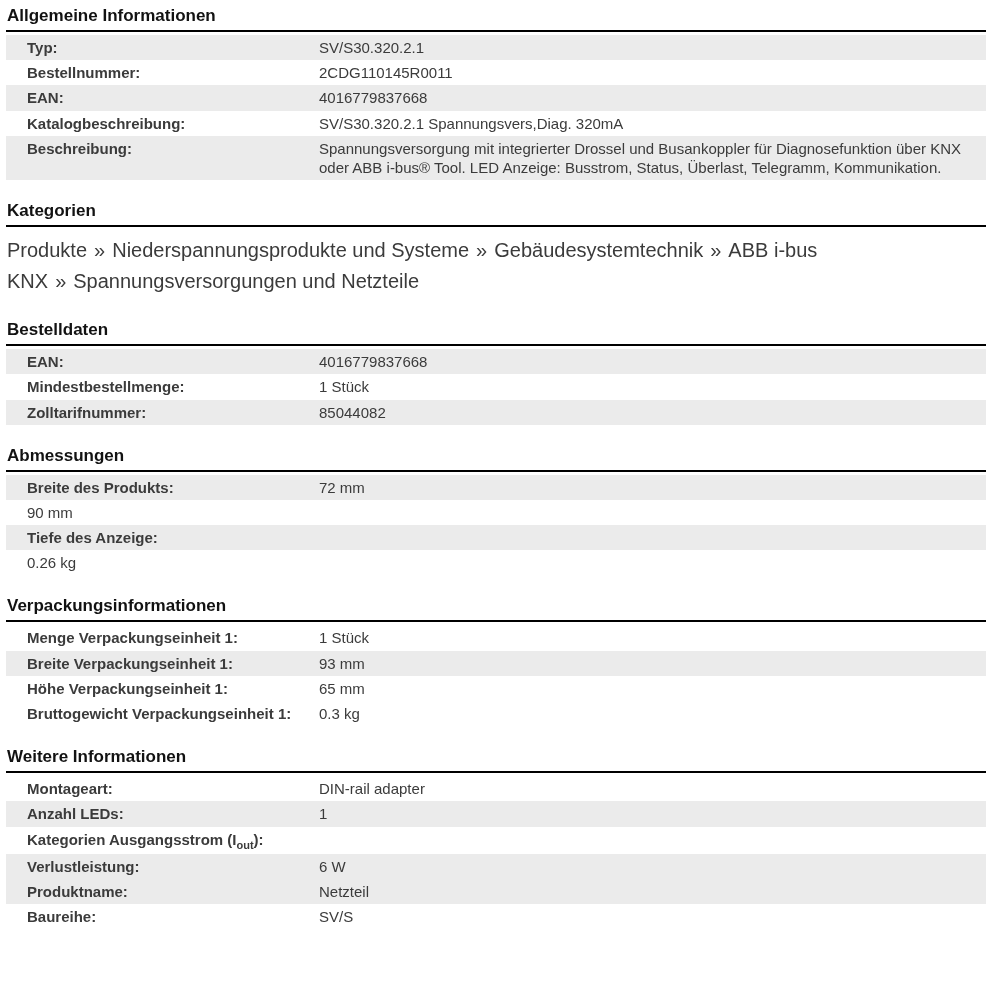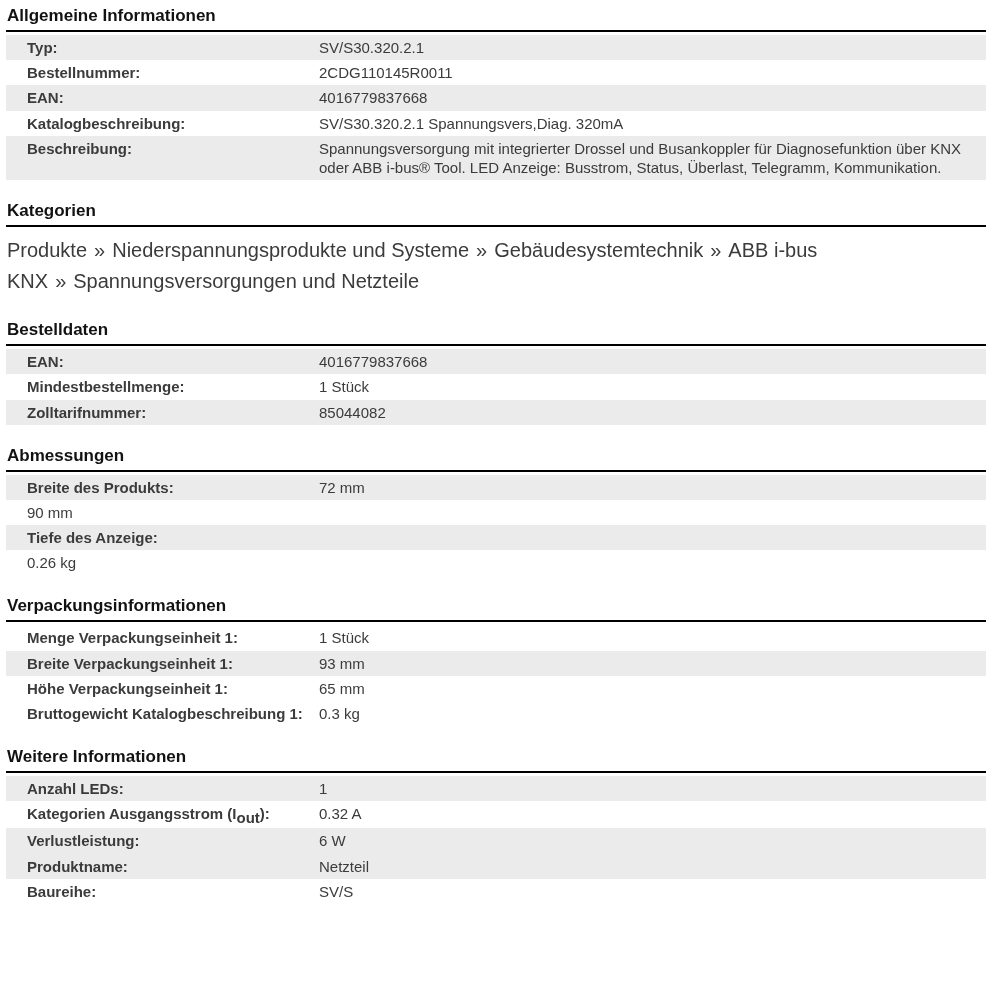--- a/index.html
+++ b/index.html
@@ -36,21 +36,21 @@
   .row.g { background: var(--row-stripe, #ebebeb); }
 
   .row .lbl {
     flex: 0 0 292px;
     font-weight: 700;
     padding-right: 16px;
     box-sizing: border-box;
   }
   .row .val { flex: 1; }
 
-  sub { font-size: 15px; line-height: 1; }
+  sub { font-size: 11px; line-height: 1; }
 
   .breadcrumb {
     font-size: 20px;
     line-height: 1.55;
     padding: 8px 2px 2px 1px;
   }
   .crumb { cursor: pointer; }
   .sep { margin: 0 7px; }
 </style>
 </head>
@@ -137,36 +137,39 @@
       </div>
       <div class="row g">
         <div class="lbl">Breite Verpackungseinheit 1:</div>
         <div class="val">93 mm</div>
       </div>
       <div class="row">
         <div class="lbl">Höhe Verpackungseinheit 1:</div>
         <div class="val">65 mm</div>
       </div>
       <div class="row">
-        <div class="lbl">Bruttogewicht Katalogbeschreibung 1:</div>
+        <div class="lbl">Bruttogewicht Verpackungseinheit 1:</div>
         <div class="val">0.3 kg</div>
       </div>
     </div>
   </div>
 
   <div class="section">
     <h2 class="sec-title">Weitere Informationen</h2>
     <div class="tbl">
+      <div class="row">
+        <div class="lbl">Montageart:</div>
+        <div class="val">DIN-rail adapter</div>
+      </div>
       <div class="row g">
         <div class="lbl">Anzahl LEDs:</div>
         <div class="val">1</div>
       </div>
       <div class="row">
         <div class="lbl"><span>Kategorien Ausgangsstrom (I</span><sub>out</sub><span>):</span></div>
-        <div class="val">0.32 A</div>
       </div>
       <div class="row g">
         <div class="lbl">Verlustleistung:</div>
         <div class="val">6 W</div>
       </div>
       <div class="row g">
         <div class="lbl">Produktname:</div>
         <div class="val">Netzteil</div>
       </div>
       <div class="row">

